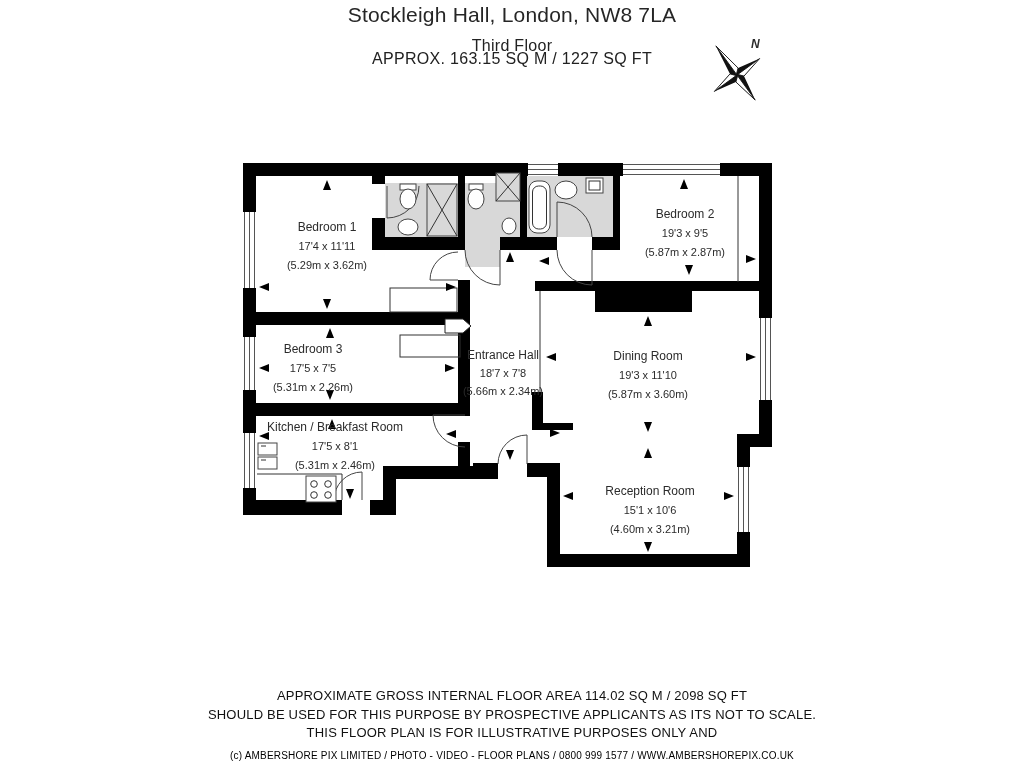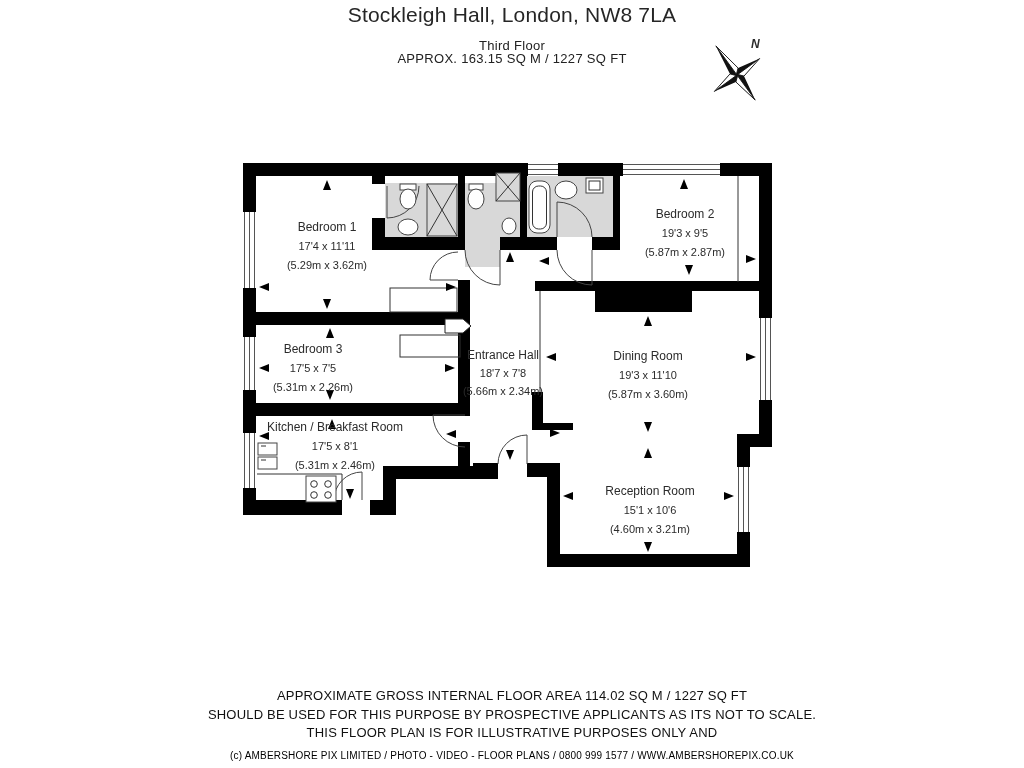--- a/index.html
+++ b/index.html
@@ -1,20 +1,20 @@
 <!DOCTYPE html>
 <html><head>
 <meta charset="utf-8">
 <style>
   html,body{margin:0;padding:0;background:#fff;}
   #page{position:relative;width:1024px;height:768px;background:#fff;overflow:hidden;
         font-family:"Liberation Sans", sans-serif;color:#2a2a2a;}
   .center{position:absolute;left:0;width:1024px;text-align:center;}
   #title{top:3px;font-size:21px;letter-spacing:.2px;color:#262626;}
-  #subtitle{top:40px;font-size:13px;line-height:12.5px;letter-spacing:.3px;color:#222;}
+  #subtitle{top:40px;font-size:16px;line-height:12.5px;letter-spacing:.3px;color:#222;}
   #footer{top:687px;font-size:13px;line-height:18.5px;color:#111;letter-spacing:.2px;}
   #credit{top:750px;font-size:10px;color:#000000;letter-spacing:.2px;}
   svg{position:absolute;left:0;top:0;}
   svg text{font-family:"Liberation Sans", sans-serif;fill:#2b2b2b;}
   .rname{font-size:12px;}
   .rdim{font-size:11px;}
   .wall{fill:#000;stroke:none;}
   .thin{stroke:#333;stroke-width:1;fill:none;}
   .fixture{stroke:#444;stroke-width:1;fill:#fff;}
   .fixgray{stroke:#444;stroke-width:1;fill:#d8d8d8;}
@@ -256,20 +256,20 @@
       </g>
       <g>
         <text class="rname" x="650" y="495">Reception Room</text>
         <text class="rdim" x="650" y="514">15'1 x 10'6</text>
         <text class="rdim" x="650" y="533">(4.60m x 3.21m)</text>
       </g>
     </g>
   </svg>
 
   <div id="footer" class="center">
-    <div>APPROXIMATE GROSS INTERNAL FLOOR AREA 114.02 SQ M / 1227 SQ FT</div>
+    <div>APPROXIMATE GROSS INTERNAL FLOOR AREA 114.02 SQ M / 2098 SQ FT</div>
     <div>SHOULD BE USED FOR THIS PURPOSE BY PROSPECTIVE APPLICANTS AS ITS NOT TO SCALE.</div>
     <div>THIS FLOOR PLAN IS FOR ILLUSTRATIVE PURPOSES ONLY AND</div>
   </div>
 
   <div id="credit" class="center">(c) AMBERSHORE PIX LIMITED / PHOTO - VIDEO - FLOOR PLANS / 0800 999 1577 / WWW.AMBERSHOREPIX.CO.UK</div>
 
 </div>
 
 </body></html>

